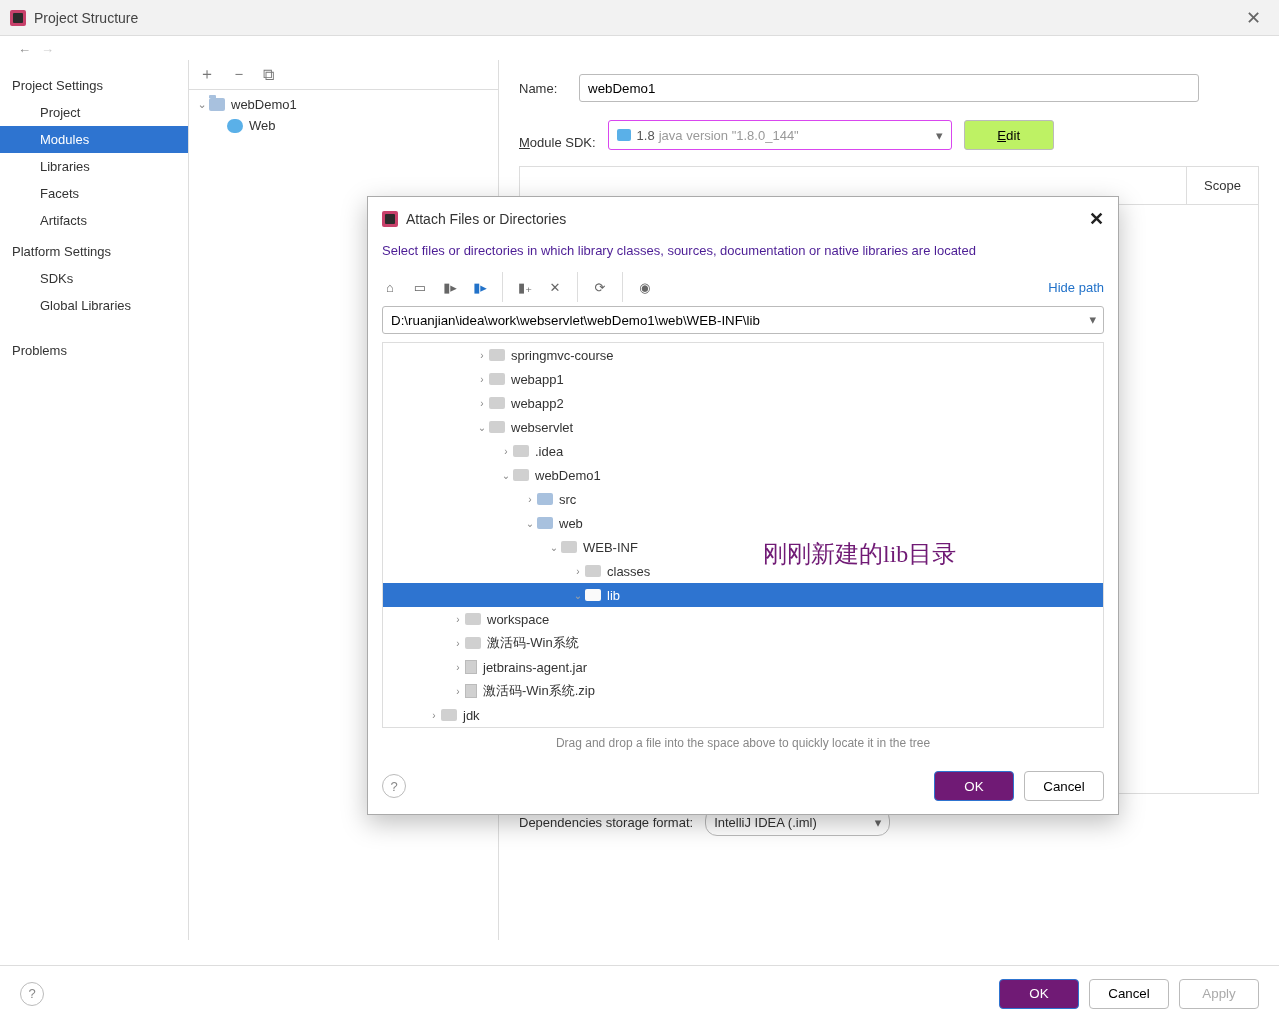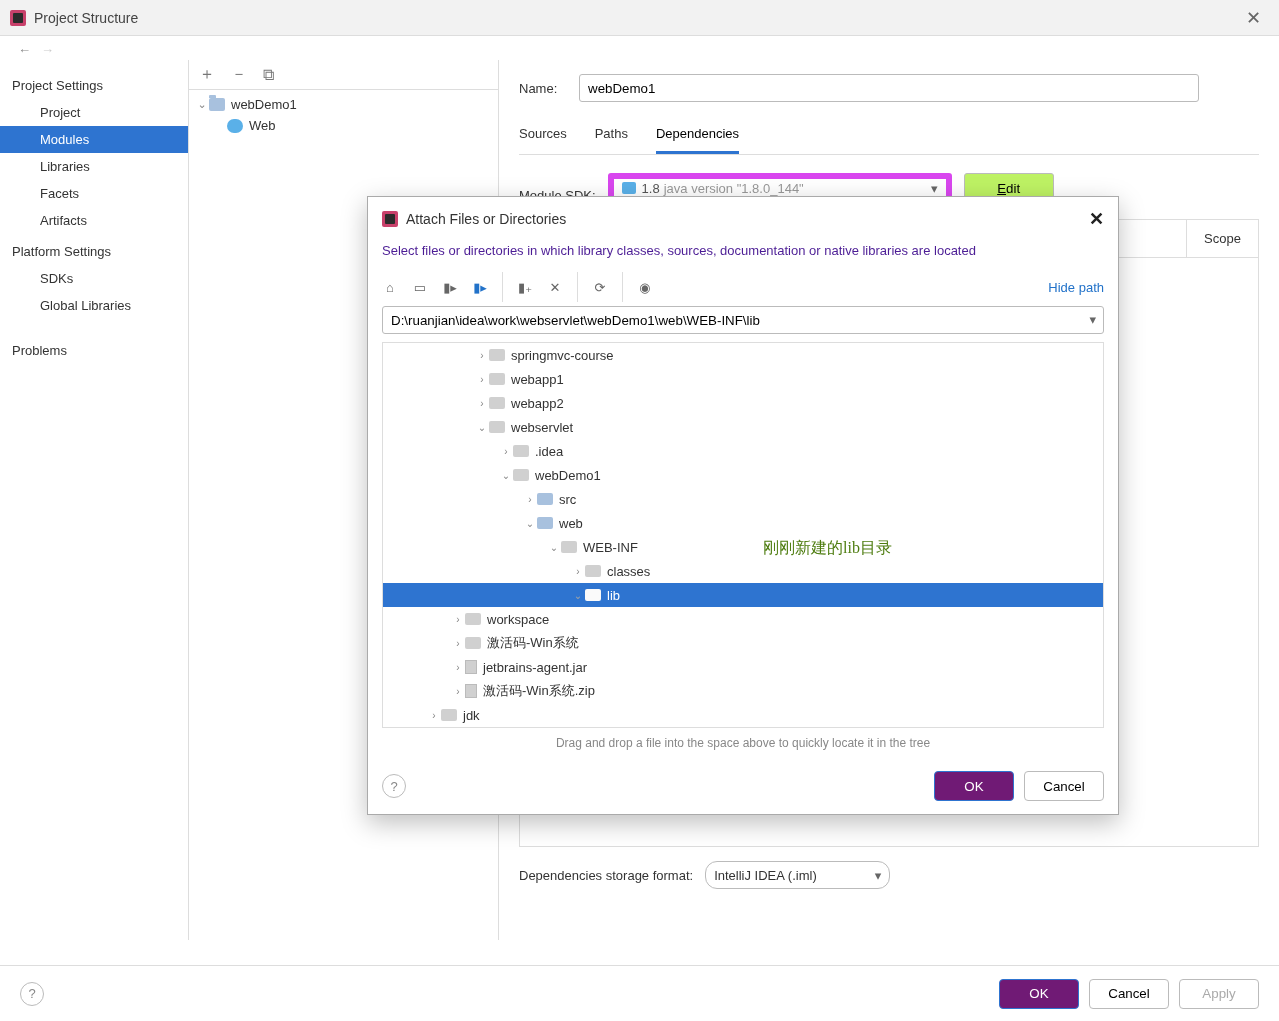--- a/index.html
+++ b/index.html
@@ -41,21 +41,21 @@
 .detail { flex: 1; padding: 14px 20px; }
 .form-row { display: flex; align-items: center; margin-bottom: 18px; }
 .form-row label { width: 60px; }
 .form-row input.text { flex: 1; max-width: 620px; height: 28px; border: 1px solid #bbb; padding: 0 8px; border-radius: 3px; }
 
 .tabs { display: flex; gap: 28px; border-bottom: 1px solid #ddd; margin-bottom: 18px; }
 .tabs .tab { padding: 6px 0 10px; cursor: pointer; color: #333; }
 .tabs .tab.active { border-bottom: 3px solid #2e74d0; color: #000; }
 
 .sdk-row { display: flex; align-items: flex-end; gap: 12px; margin-bottom: 16px; }
-.sdk-row .sdk-select { flex: 1; max-width: 344px; height: 30px; border: 6px solid #d946ef; border-radius: 3px; display: flex; align-items: center; padding: 0 8px; color: #555; position: relative; }
+.sdk-row .sdk-select { flex: 1; max-width: 344px; height: 30px; border: 1px solid #d946ef; border-radius: 3px; display: flex; align-items: center; padding: 0 8px; color: #555; position: relative; }
 .sdk-row .sdk-select .sdk-icon { width: 14px; height: 12px; background: #5ab0e8; border-radius: 2px; margin-right: 6px; }
 .sdk-row .sdk-select .sdk-ver-gray { color: #999; margin-left: 4px; }
 .sdk-row .sdk-select::after { content: "▾"; position: absolute; right: 8px; color: #666; }
 .sdk-row .edit-btn { height: 30px; width: 90px; border: 1px solid #bbb; border-radius: 3px; background: #bef264; cursor: pointer; }
 .sdk-row .edit-btn u { text-decoration: underline; }
 
 .scope-header { display: flex; align-items: center; height: 38px; border: 1px solid #ddd; border-bottom: none; }
 .scope-header .spacer { flex: 1; }
 .scope-header .scope-cell { width: 72px; text-align: center; border-left: 1px solid #ddd; height: 100%; display: flex; align-items: center; justify-content: center; }
 .dep-box { border: 1px solid #ddd; height: 590px; }
@@ -89,21 +89,21 @@
 .modal .m-path::after { content: "▾"; position: absolute; right: 22px; top: 10px; color: #666; }
 
 .modal .m-tree { border: 1px solid #ddd; margin: 0 14px; height: 386px; overflow: hidden; position: relative; }
 .m-tree .row { display: flex; align-items: center; height: 24px; cursor: pointer; }
 .m-tree .row .arrow { width: 14px; text-align: center; color: #888; font-size: 10px; }
 .m-tree .row .ficon { width: 16px; height: 12px; background: #d0d0d0; border-radius: 2px; margin-right: 6px; position: relative; }
 .m-tree .row .ficon.blue { background: #a8c1de; }
 .m-tree .row .jicon { width: 12px; height: 14px; background: linear-gradient(#d0d0d0,#d0d0d0); border: 1px solid #bbb; margin-right: 6px; }
 .m-tree .row.selected { background: #2e74d0; color: #fff; }
 .m-tree .row.selected .arrow, .m-tree .row.selected .ficon { filter: brightness(1.2); }
-.m-tree .annotation { position: absolute; left: 380px; top: 195px; color: #4d7c0f; font-size: 16px; font-family: "SimSun", serif; pointer-events: none; text-align: right; }
+.m-tree .annotation { position: absolute; left: 380px; top: 195px; color: #701a75; font-size: 24px; font-family: "SimSun", serif; pointer-events: none; text-align: right; }
 
 .modal .m-hint { text-align: center; color: #888; font-size: 12px; padding: 8px 0; }
 .modal .m-footer { height: 56px; display: flex; align-items: center; padding: 0 14px; }
 .modal .m-footer .help { width: 24px; height: 24px; border: 1px solid #bbb; border-radius: 12px; display: flex; align-items: center; justify-content: center; color: #888; cursor: pointer; }
 .modal .m-footer .btns { margin-left: auto; display: flex; gap: 10px; }
 
 
 .ind1 { padding-left: 92px; }
 .ind2 { padding-left: 116px; }
 .ind3 { padding-left: 140px; }
@@ -158,25 +158,20 @@
         <span class="web-icon"></span>
         <span>Web</span>
       </div>
     </div>
   </div>
 
   <div class="detail">
     <div class="form-row">
       <label>Name:</label>
       <input class="text" value="webDemo1" style="">
-    </div>
-    <div class="tabs">
-      <div class="tab">Sources</div>
-      <div class="tab">Paths</div>
-      <div class="tab active">Dependencies</div>
     </div>
     <div class="sdk-row">
       <span><u>M</u>odule SDK:</span>
       <div class="sdk-select">
         <span class="sdk-icon"></span>
         <span>1.8</span>
         <span class="sdk-ver-gray">java version "1.8.0_144"</span>
       </div>
       <button class="edit-btn"><u>E</u>dit</button>
     </div>

